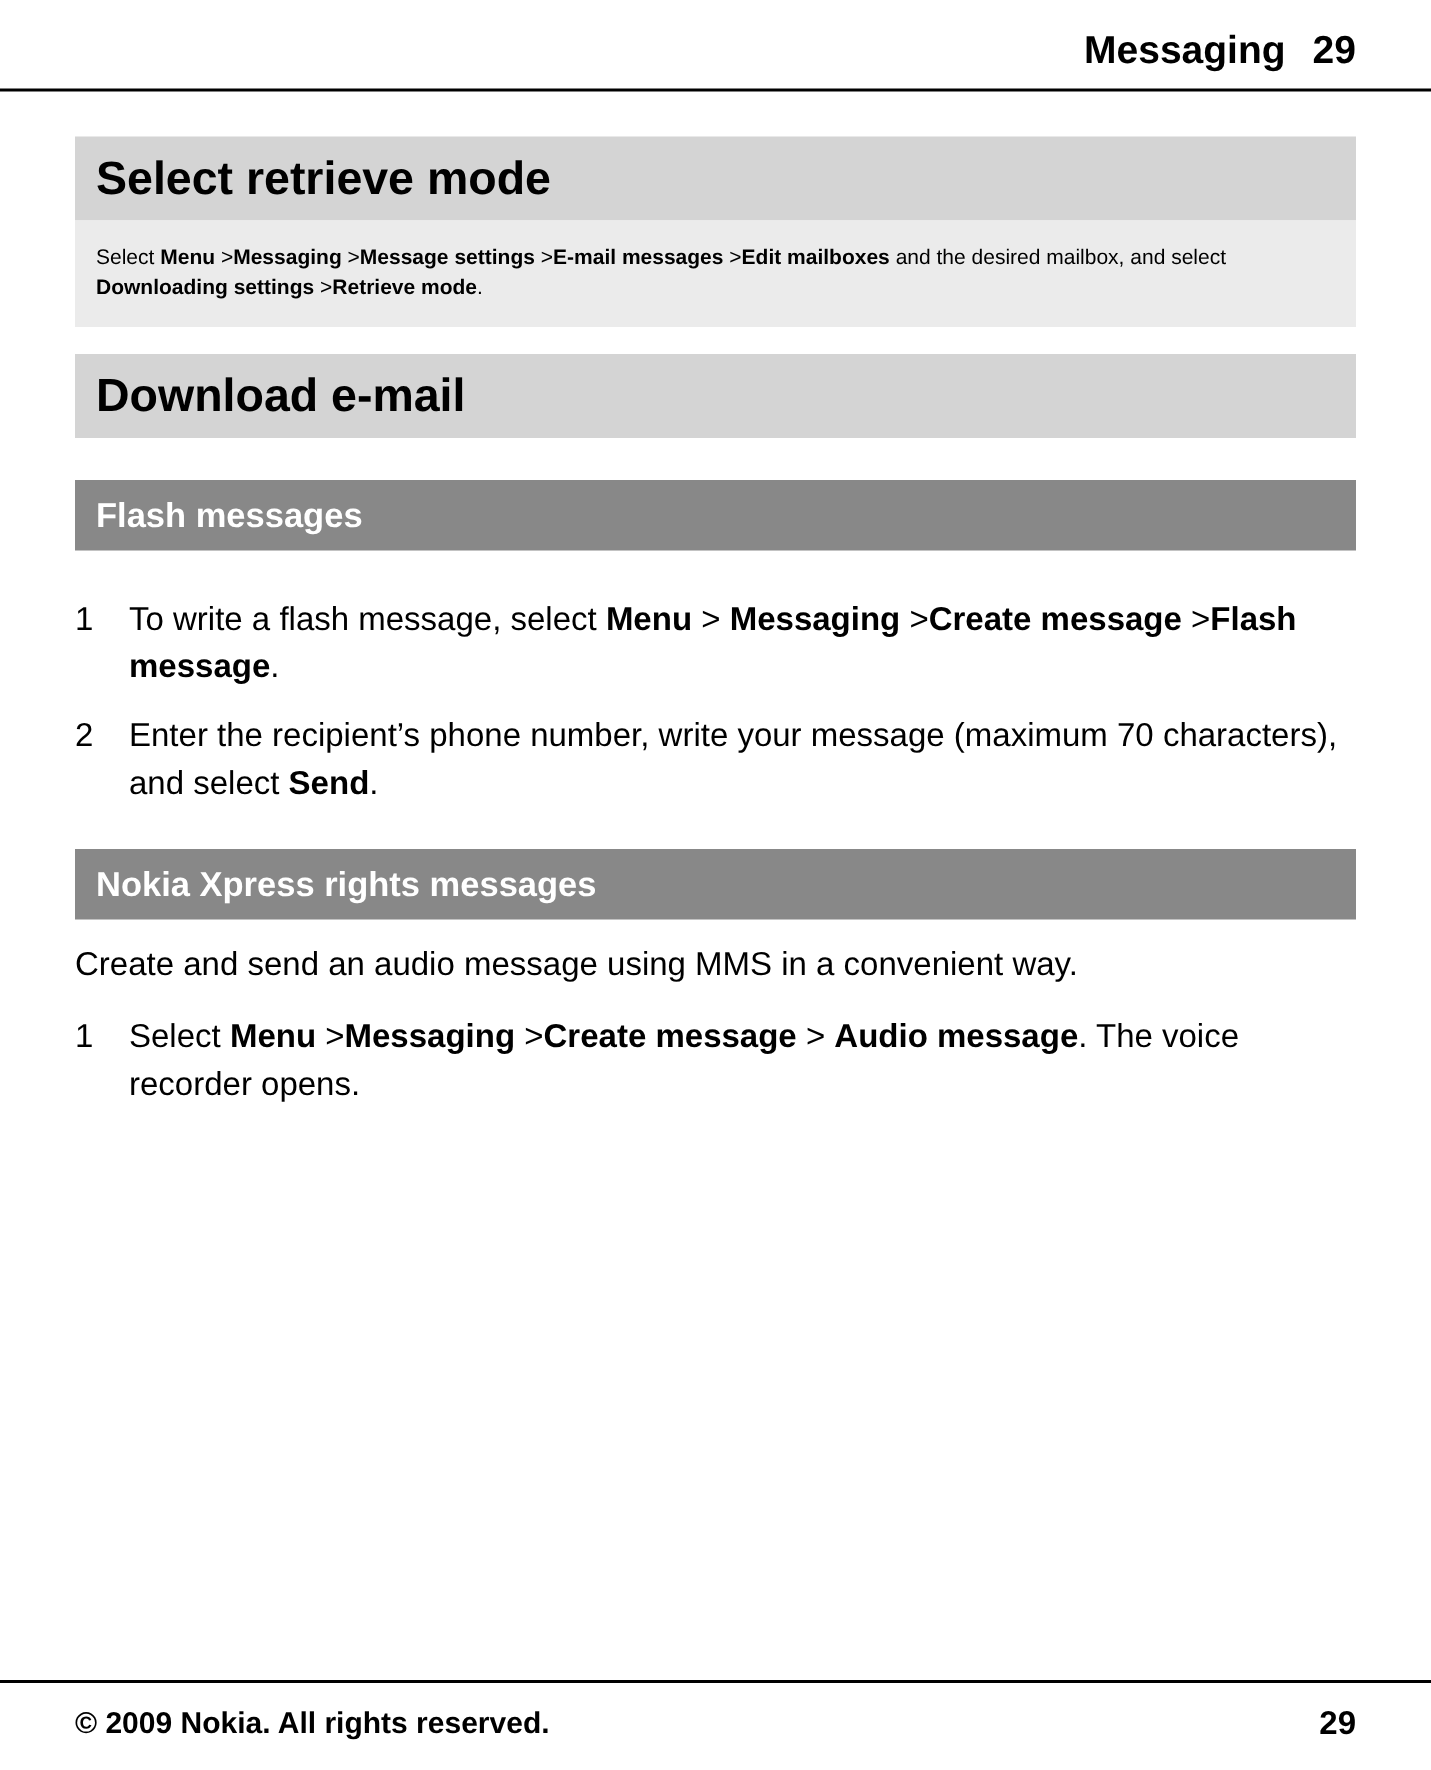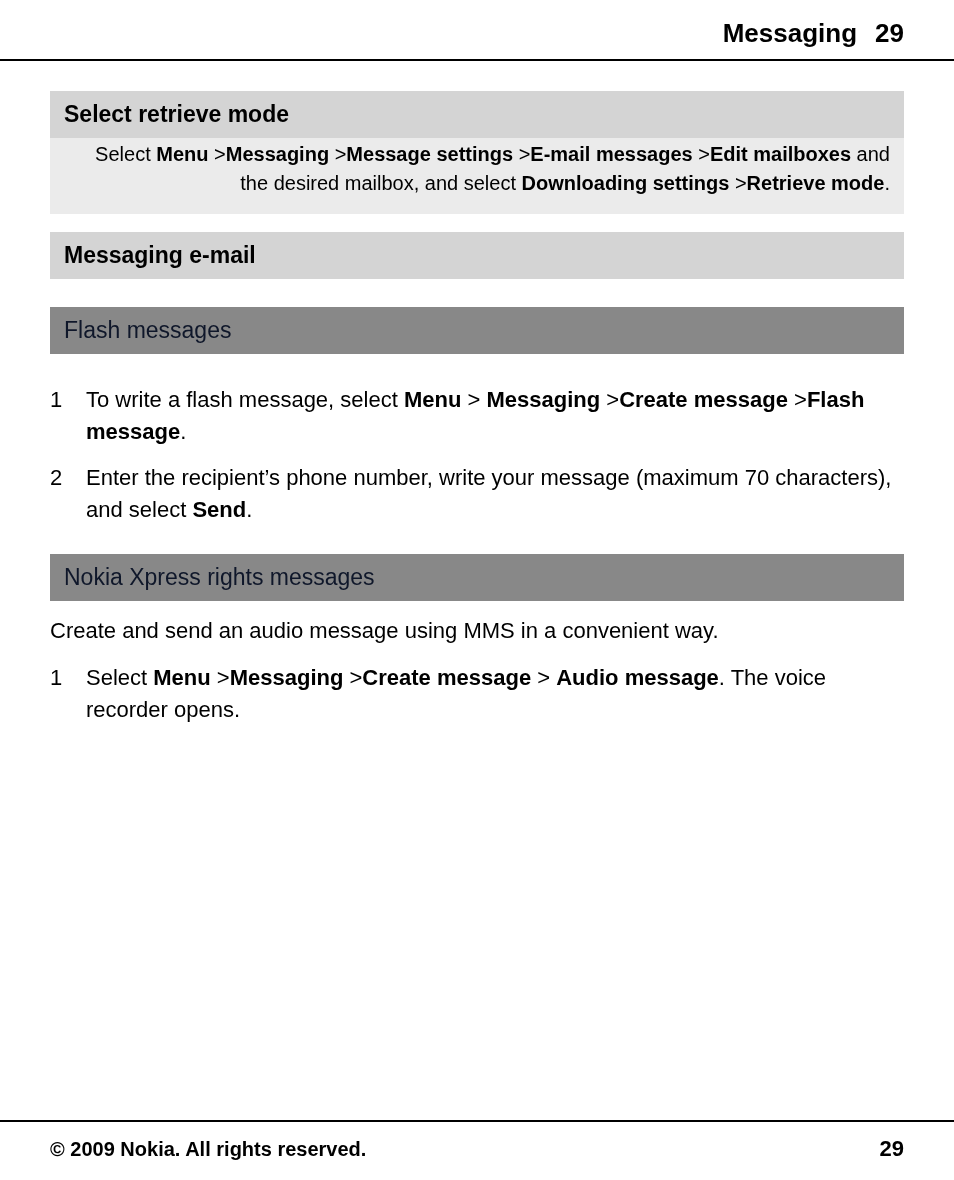--- a/index.html
+++ b/index.html
@@ -55,31 +55,30 @@
     }
 
     
     .section-box {
       background: #d4d4d4;
       padding: 10px 14px 10px 14px;
       margin-bottom: 0;
     }
 
     .section-title {
-      font-size: 23px;
+      font-size: 31px;
       font-weight: bold;
     }
 
     .section-body {
       background: #ebebeb;
-      padding: 2px 14px 16px 14px;
+      padding: 14px 14px 16px 14px;
       margin-bottom: 18px;
-      font-size: 20px;
+      font-size: 14px;
       line-height: 1.45;
-      text-align: right;
     }
 
     
     .b {
       font-weight: bold;
     }
 
     
     .section-group {
       margin-bottom: 28px;
@@ -107,22 +106,22 @@
       padding-top: 0;
     }
 
     .list-text {
       flex: 1;
     }
 
     
     .section-heading-dark {
       background: #888888;
-      color: #0f172a;
-      font-weight: normal;
+      color: #ffffff;
+      font-weight: bold;
       font-size: 23px;
       padding: 10px 14px;
     }
 
     .section-content {
       padding: 14px 0 0 0;
       font-size: 22px;
       line-height: 1.45;
       margin-bottom: 0;
     }
@@ -165,21 +164,21 @@
 
     <div class="section-group">
       <div class="section-box">
         <span class="section-title">Select retrieve mode</span>
       </div>
       <div class="section-body">
         Select <span class="b">Menu</span> &gt;<span class="b">Messaging</span> &gt;<span class="b">Message settings</span> &gt;<span class="b">E-mail messages</span> &gt;<span class="b">Edit mailboxes</span> and the desired mailbox, and select <span class="b">Downloading settings</span> &gt;<span class="b">Retrieve mode</span>.
       </div>
 
       <div class="section-box">
-        <span class="section-title">Messaging e-mail</span>
+        <span class="section-title">Download e-mail</span>
       </div>
     </div>
 
     <div class="section-wrapper">
       <div class="section-heading-dark">
         <span>Flash messages</span>
       </div>
       <div class="section-content">
         <ol class="numbered-list">
           <li>

